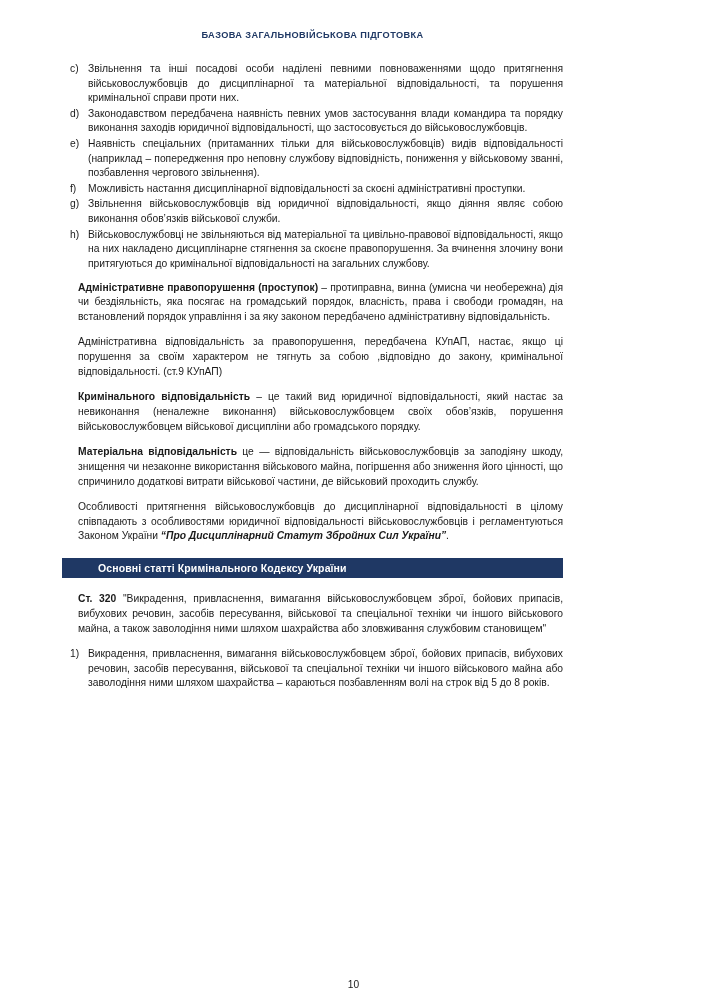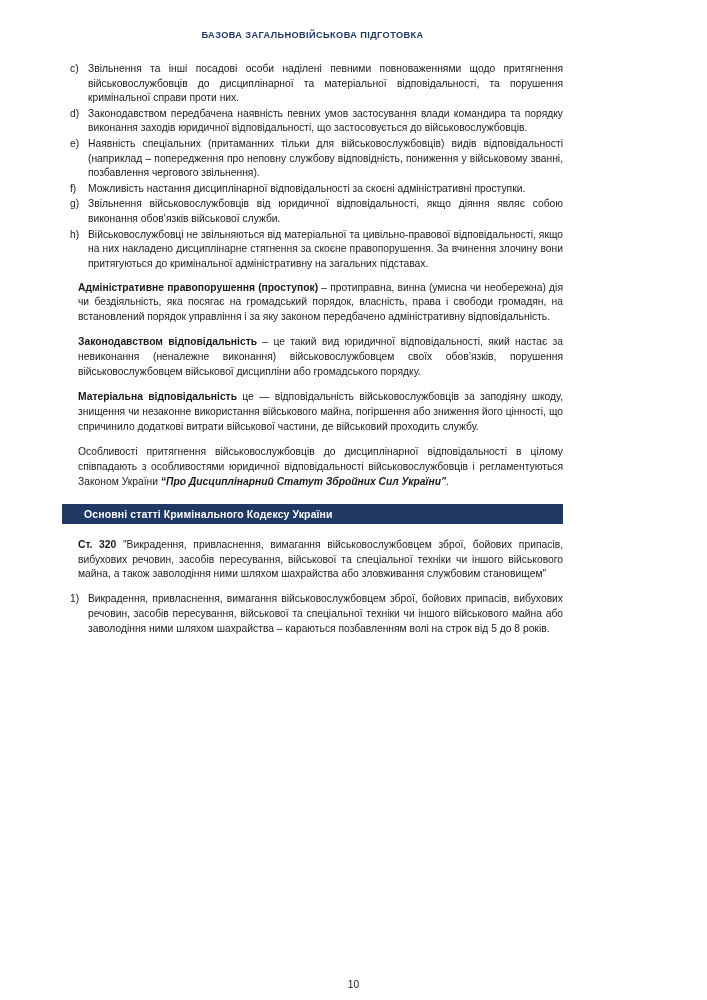--- a/index.html
+++ b/index.html
@@ -68,21 +68,21 @@
   }
   .bi {
     font-weight: bold;
     font-style: italic;
   }
   .section-bar {
     background: #1f3864;
     color: #ffffff;
     font-weight: bold;
     font-size: 10.5px;
-    padding: 4px 0 4px 22px;
+    padding: 4px 0 4px 36px;
     margin: 14px 0 14px 0;
     letter-spacing: 0.1px;
   }
   .footer {
     position: absolute;
     bottom: 10px;
     left: 0;
     width: 707px;
     text-align: center;
     font-size: 10.2px;
@@ -121,34 +121,37 @@
       <span class="txt">Можливість настання дисциплінарної відповідальності за скоєні адміністративні проступки.</span>
     </div>
 
     <div class="li">
       <span class="marker">g)</span>
       <span class="txt">Звільнення військовослужбовців від юридичної відповідальності, якщо діяння являє собою виконання обов’язків військової служби.</span>
     </div>
 
     <div class="li">
       <span class="marker">h)</span>
-      <span class="txt">Військовослужбовці не звільняються від матеріальної та цивільно-правової відповідальності, якщо на них накладено дисциплінарне стягнення за скоєне правопорушення. За вчинення злочину вони притягуються до кримінальної адміністративну на загальних підставах.</span>
+      <span class="txt">Військовослужбовці не звільняються від матеріальної та цивільно-правової відповідальності, якщо на них накладено дисциплінарне стягнення за скоєне правопорушення. За вчинення злочину вони притягуються до кримінальної відповідальності на загальних службову.</span>
     </div>
 
   </div>
 
   <div class="gap"></div>
 
   <p class="para">
     <span class="b">Адміністративне правопорушення (проступок)</span><span> – протиправна, винна (умисна чи необережна) дія чи бездіяльність, яка посягає на громадський порядок, власність, права і свободи громадян, на встановлений порядок управління і за яку законом передбачено адміністративну відповідальність.</span>
   </p>
 
+  <p class="para">
+    <span>Адміністративна відповідальність за правопорушення, передбачена КУпАП, настає, якщо ці порушення за своїм характером не тягнуть за собою ,відповідно до закону, кримінальної відповідальності. (ст.9 КУпАП)</span>
+  </p>
 
   <p class="para">
-    <span class="b">Законодавством відповідальність</span><span> – це такий вид юридичної відповідальності, який настає за невиконання (неналежне виконання) військовослужбовцем своїх обов’язків, порушення військовослужбовцем військової дисципліни або громадського порядку.</span>
+    <span class="b">Кримінального відповідальність</span><span> – це такий вид юридичної відповідальності, який настає за невиконання (неналежне виконання) військовослужбовцем своїх обов’язків, порушення військовослужбовцем військової дисципліни або громадського порядку.</span>
   </p>
 
   <p class="para">
     <span class="b">Матеріальна відповідальність</span><span> це — відповідальність військовослужбовців за заподіяну шкоду, знищення чи незаконне використання військового майна, погіршення або зниження його цінності, що спричинило додаткові витрати військової частини, де військовий проходить службу.</span>
   </p>
 
   <p class="para">
     <span>Особливості притягнення військовослужбовців до дисциплінарної відповідальності в цілому співпадають з особливостями юридичної відповідальності військовослужбовців і регламентуються Законом України </span><span class="bi">“Про Дисциплінарний Статут Збройних Сил України”</span><span>.</span>
   </p>
 

